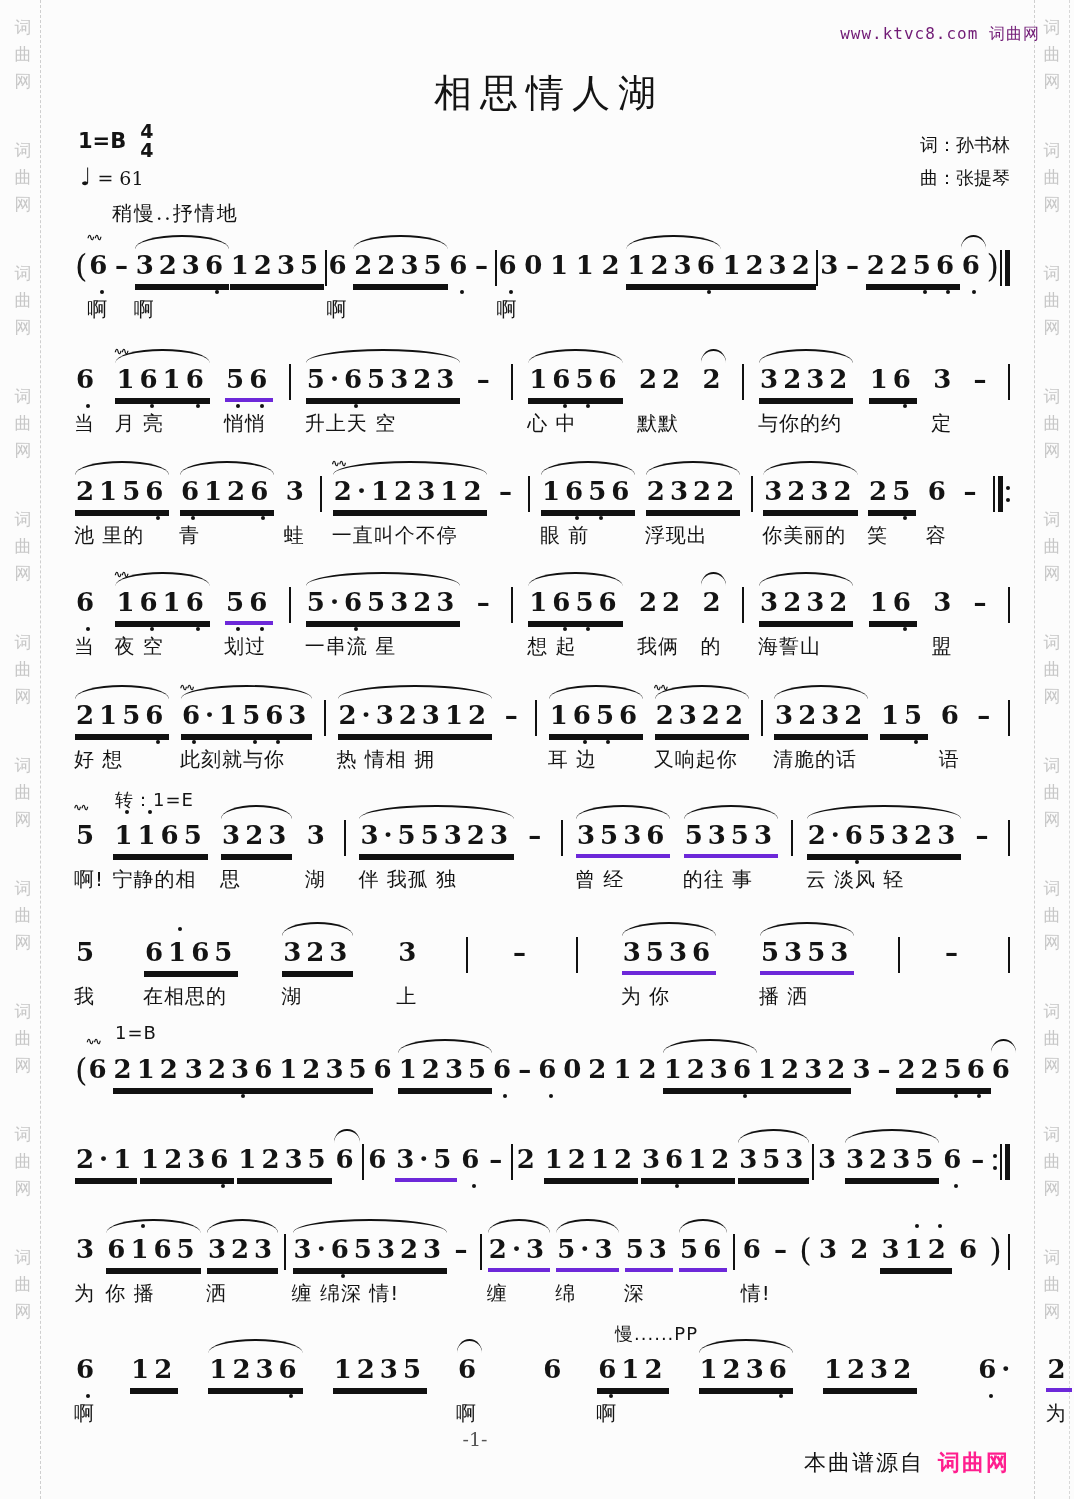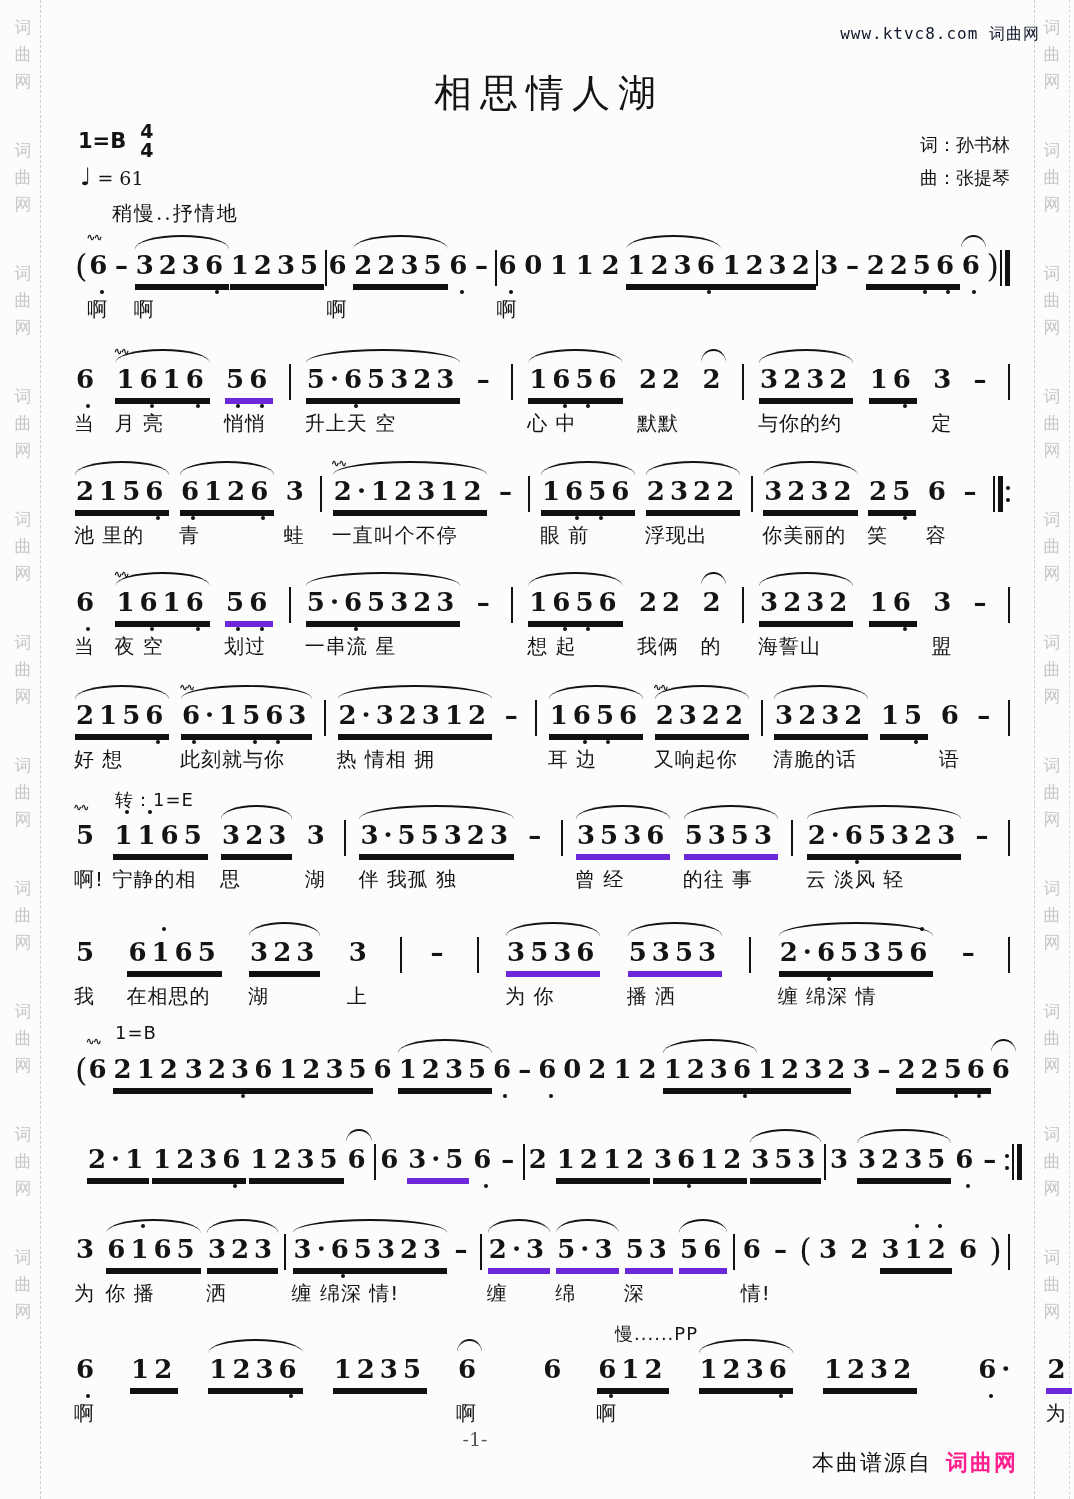--- a/index.html
+++ b/index.html
@@ -5,62 +5,62 @@
   html,body{margin:0;padding:0;background:#e8e8e8;}
   #page{position:relative;width:1074px;height:1499px;background:#fcfcfc;overflow:hidden;
         font-family:"DejaVu Serif","Liberation Serif",serif;color:#141414;}
   
   .wm-col{position:absolute;top:0;bottom:0;width:34px;color:#c7c7c7;
           font-family:"DejaVu Sans","Liberation Sans",sans-serif;font-size:17px;text-align:center;}
   #wm-left{left:6px;border-right:1px dashed #cfcfcf;}
   #wm-right{right:4px;border-left:1px dashed #cfcfcf;border-right:1px dashed #d8d8d8;}
   .wm-group{margin:14px 0 42px 0;line-height:27px;}
   
-  #wm-topright{position:absolute;top:24px;right:34px;color:#0f172a;font-size:16px;
+  #wm-topright{position:absolute;top:24px;right:34px;color:#701a75;font-size:16px;
                font-family:"DejaVu Sans Mono","Liberation Mono",monospace;letter-spacing:1px;margin-left:44px;}
   #title{position:absolute;top:68px;left:0;width:100%;text-align:center;font-size:38px;
          letter-spacing:8px;font-weight:500;padding-left:12px;}
   #keybar{position:absolute;top:122px;left:78px;font-size:21px;font-weight:bold;
           font-family:"DejaVu Sans","Liberation Sans",sans-serif;display:flex;align-items:center;gap:14px;}
   #meter{display:inline-flex;flex-direction:column;align-items:center;line-height:19px;font-size:19px;}
   #tempo{position:absolute;top:163px;left:80px;font-size:19px;}
   #tempo .note{font-size:24px;}
   #credits{position:absolute;top:128px;right:64px;text-align:left;font-size:18px;line-height:33px;}
   #expression{position:absolute;top:200px;left:112px;font-size:20px;letter-spacing:2px;}
   
   #score{position:absolute;left:0;top:0;width:100%;height:100%;}
   .system{position:absolute;left:75px;width:935px;display:flex;justify-content:space-between;
           align-items:flex-start;}
   .sysmark{position:absolute;top:-30px;font-size:18px;letter-spacing:1px;white-space:nowrap;
            font-family:"DejaVu Sans","Liberation Sans",sans-serif;}
   .tok{position:relative;display:inline-block;height:42px;}
   .digits{display:inline-block;font-size:26px;font-weight:bold;letter-spacing:5px;line-height:34px;
           padding:0 1px 2px 1px;white-space:nowrap;}
-  .digits.u1{border-bottom:6px solid #6d28d9;}
+  .digits.u1{border-bottom:4px solid #6d28d9;}
   .digits.u2{border-bottom:2px solid #111;box-shadow:0 4px 0 #111;}
   .ch{position:relative;display:inline-block;}
   .da,.db{position:absolute;left:45%;width:4px;height:4px;border-radius:50%;background:#111;}
   .da{top:-8px;}
   .db{bottom:-12px;}
   .slur{position:absolute;top:-13px;left:0;width:100%;height:12px;
         border-top:2px solid #111;border-radius:50% 50% 0 0/100% 100% 0 0;}
   .trem{position:absolute;top:-17px;left:-2px;font-size:11px;font-weight:bold;letter-spacing:-2px;
         font-family:"DejaVu Sans","Liberation Sans",sans-serif;}
   .ly{position:absolute;top:48px;left:-1px;font-size:20px;font-weight:400;white-space:nowrap;
       letter-spacing:1px;font-family:"DejaVu Sans","Liberation Sans",sans-serif;}
   .paren{font-size:32px;line-height:36px;font-weight:400;}
   .bar{display:inline-block;width:2px;height:36px;background:#111;margin-top:2px;}
   .bgrp{display:inline-flex;gap:3px;margin-top:2px;align-items:stretch;height:36px;}
   .bgrp i{display:block;background:#111;height:36px;}
   .bthin{width:2px;} .bthick{width:5px;}
   .rdots{display:inline-flex;flex-direction:column;justify-content:center;gap:8px;}
   .rdots b{width:4px;height:4px;border-radius:50%;background:#111;}
   
   #pageno{position:absolute;top:1428px;left:0;width:950px;text-align:center;font-size:19px;color:#555;}
-  #credit{position:absolute;top:1448px;right:56px;font-size:22px;letter-spacing:2px;
+  #credit{position:absolute;top:1448px;right:64px;font-size:22px;letter-spacing:2px;
           font-family:"DejaVu Sans","Liberation Sans",sans-serif;}
   #credit .site{font-weight:bold;margin-left:14px;}
 </style>
 </head>
 <body>
 
 <div id="page">
 
   <div id="wm-left" class="wm-col">
       <div class="wm-group">
@@ -329,21 +329,20 @@
         <span class="tok"><span class="digits"><span class="ch">5</span></span><b class="ly">我</b></span>
         <span class="tok"><span class="digits u2"><span class="ch">6</span><span class="ch">1<b class="da"></b></span><span class="ch">6</span><span class="ch">5</span></span><b class="ly">在相思的</b></span>
         <span class="tok"><span class="digits u2"><span class="ch">3</span><span class="ch">2</span><span class="ch">3</span></span><b class="slur"></b><b class="ly">湖</b></span>
         <span class="tok"><span class="digits"><span class="ch">3</span></span><b class="ly">上</b></span>
         <span class="bar"></span>
         <span class="tok"><span class="digits"><span class="ch">–</span></span></span>
         <span class="bar"></span>
         <span class="tok"><span class="digits u1"><span class="ch">3</span><span class="ch">5</span><span class="ch">3</span><span class="ch">6</span></span><b class="slur"></b><b class="ly">为 你</b></span>
         <span class="tok"><span class="digits u1"><span class="ch">5</span><span class="ch">3</span><span class="ch">5</span><span class="ch">3</span></span><b class="slur"></b><b class="ly">播 洒</b></span>
         <span class="bar"></span>
-        <span class="tok"><span class="digits u2"><span class="ch">2</span><span class="ch">·</span><span class="ch">6<b class="db"></b></span><span class="ch">5</span><span class="ch">3</span><span class="ch">5</span><span class="ch">6<b class="da"></b></span></span><b class="slur"></b><b class="ly">缠 绵深 情</b></span>
         <span class="tok"><span class="digits"><span class="ch">–</span></span></span>
         <span class="bar"></span>
       </div>
       <div class="system" style="top: 1052px;">
         <span class="sysmark" style="left: 40px;">1=B</span>
         <span class="tok paren">(</span>
         <span class="tok"><span class="digits"><span class="ch">6</span></span><b class="trem">∿∿</b></span>
         <span class="tok"><span class="digits u2"><span class="ch">2</span><span class="ch">1</span><span class="ch">2</span></span></span>
         <span class="tok"><span class="digits u2"><span class="ch">3</span><span class="ch">2</span><span class="ch">3<b class="db"></b></span><span class="ch">6</span></span></span>
         <span class="tok"><span class="digits u2"><span class="ch">1</span><span class="ch">2</span><span class="ch">3</span><span class="ch">5</span></span></span>
@@ -360,21 +359,21 @@
         <span class="tok"><span class="digits"><span class="ch">2</span></span></span>
         <span class="tok"><span class="digits u2"><span class="ch">1</span><span class="ch">2</span><span class="ch">3</span><span class="ch">6<b class="db"></b></span></span><b class="slur"></b></span>
         <span class="tok"><span class="digits u2"><span class="ch">1</span><span class="ch">2</span><span class="ch">3</span><span class="ch">2</span></span></span>
         <span class="bar"></span>
         <span class="tok"><span class="digits"><span class="ch">3</span></span></span>
         <span class="tok"><span class="digits"><span class="ch">–</span></span></span>
         <span class="tok"><span class="digits u2"><span class="ch">2</span><span class="ch">2</span><span class="ch">5<b class="db"></b></span><span class="ch">6<b class="db"></b></span></span></span>
         <span class="tok"><span class="digits"><span class="ch">6</span></span><b class="slur"></b></span>
         <span class="bar"></span>
       </div>
-      <div class="system" style="top: 1142px; margin-left: 12px;">
+      <div class="system" style="top: 1142px;">
         <span class="tok"><span class="digits u2"><span class="ch">2</span><span class="ch">·</span><span class="ch">1</span></span></span>
         <span class="tok"><span class="digits u2"><span class="ch">1</span><span class="ch">2</span><span class="ch">3</span><span class="ch">6<b class="db"></b></span></span></span>
         <span class="tok"><span class="digits u2"><span class="ch">1</span><span class="ch">2</span><span class="ch">3</span><span class="ch">5</span></span></span>
         <span class="tok"><span class="digits"><span class="ch">6</span></span><b class="slur"></b></span>
         <span class="bar"></span>
         <span class="tok"><span class="digits"><span class="ch">6</span></span></span>
         <span class="tok"><span class="digits u1"><span class="ch">3</span><span class="ch">·</span><span class="ch">5</span></span></span>
         <span class="tok"><span class="digits"><span class="ch">6<b class="db"></b></span></span></span>
         <span class="tok"><span class="digits"><span class="ch">–</span></span></span>
         <span class="bar"></span>

